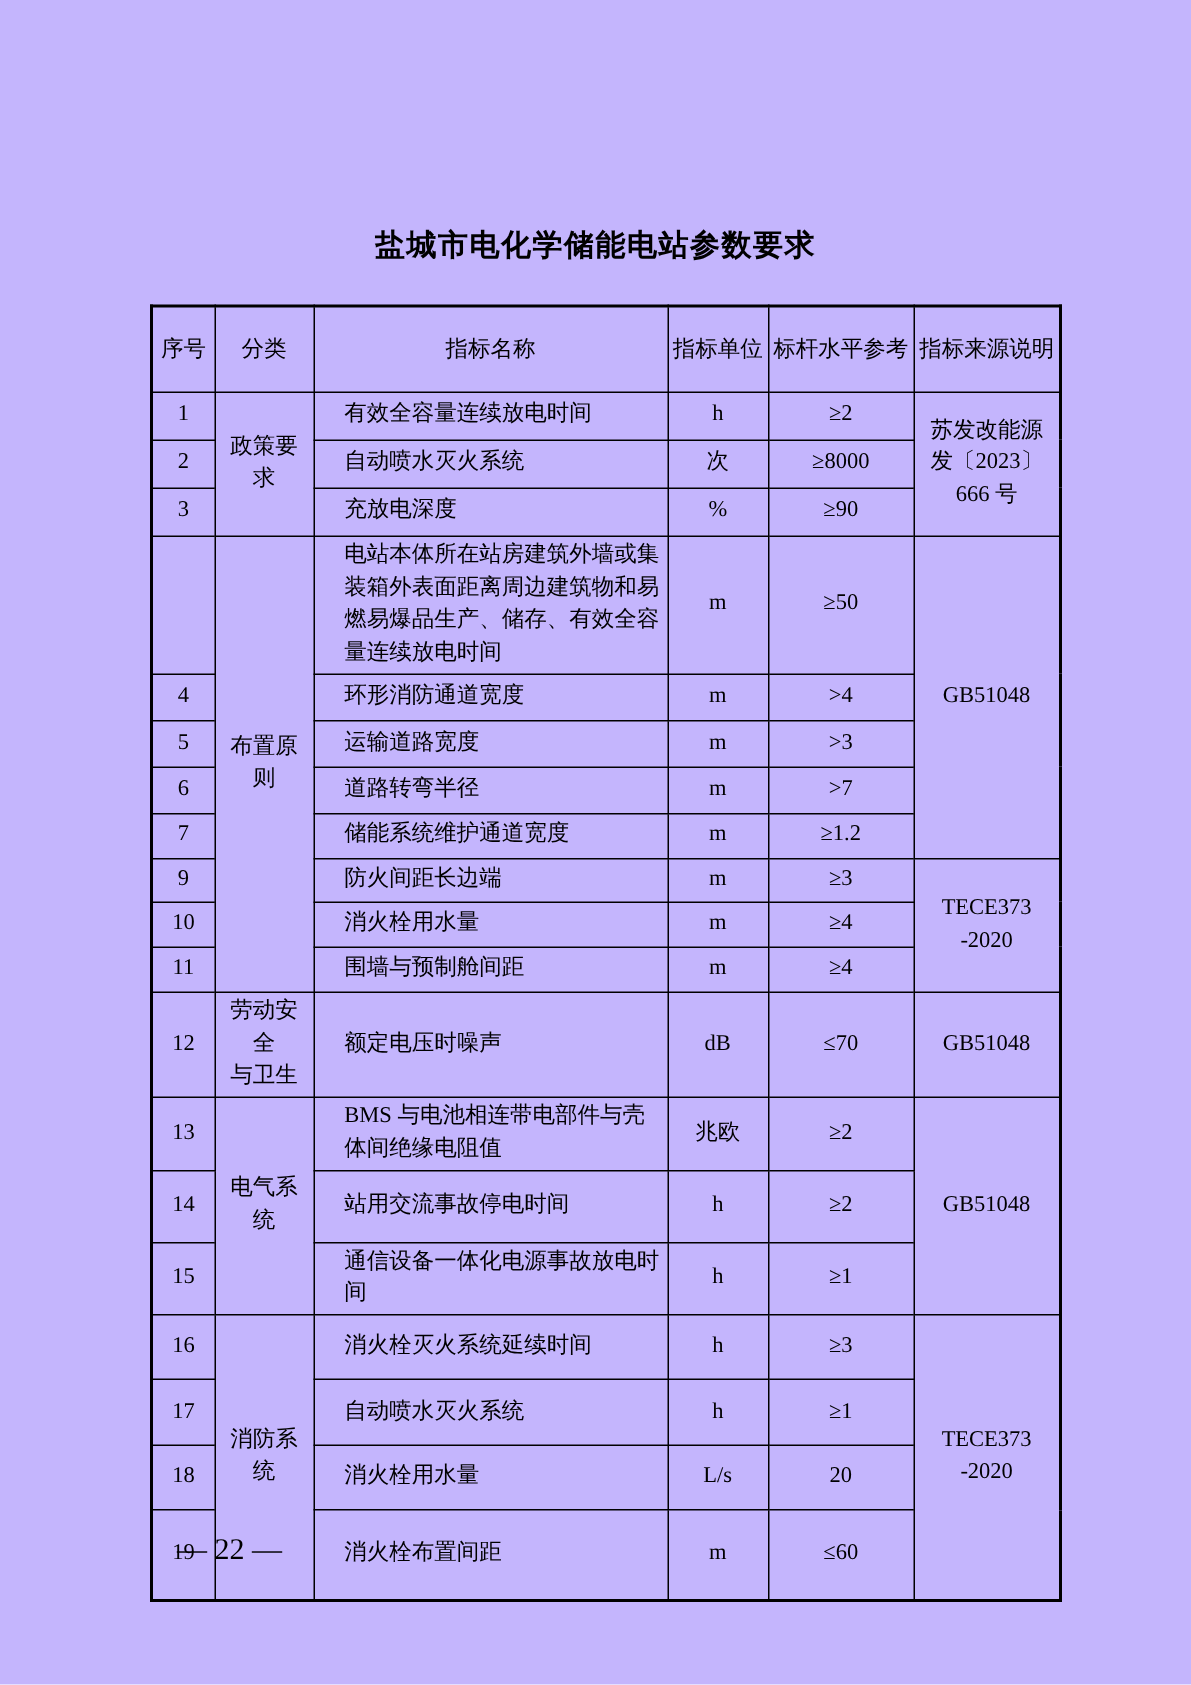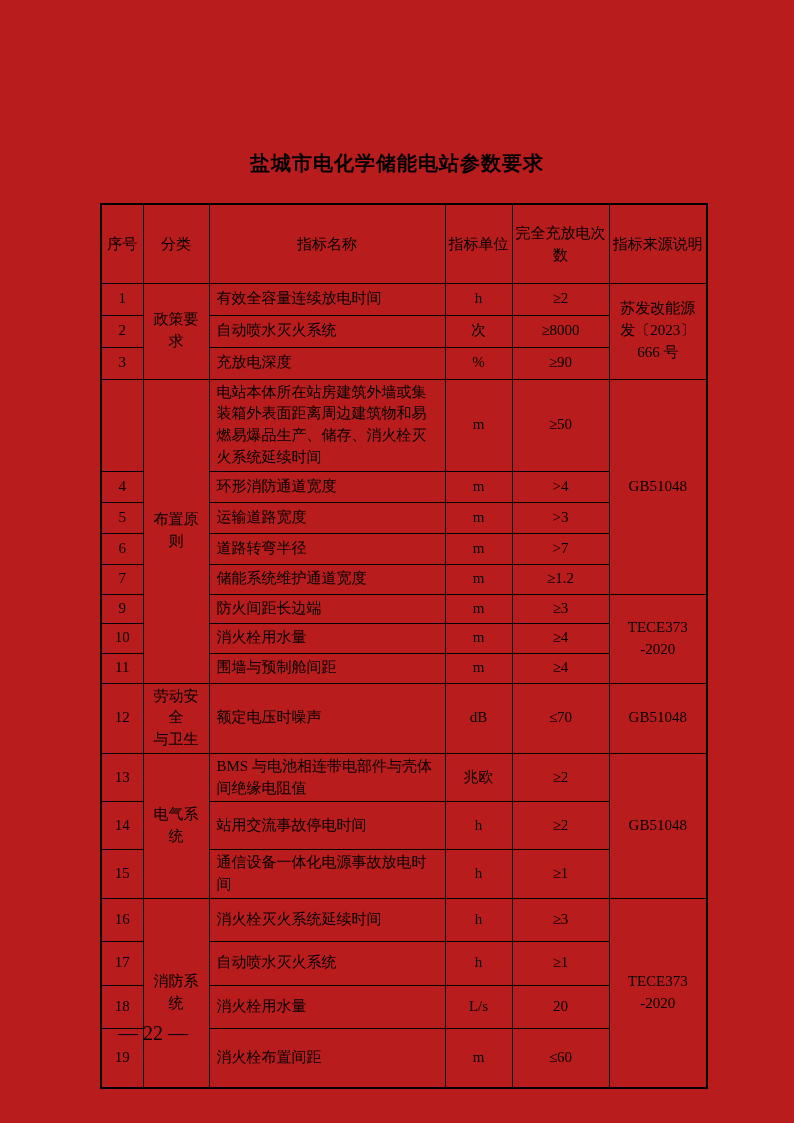--- a/index.html
+++ b/index.html
@@ -1,20 +1,20 @@
 <!DOCTYPE html>
 <html><head>
 <meta charset="utf-8">
 <style>
   html, body { margin: 0; padding: 0; background: #ffffff; }
   .page {
     position: relative;
     width: 794px;
     height: 1123px;
-    background: #b91c1c;
+    background: #c4b5fd;
     color: #000000;
     font-family: "Liberation Serif", "DejaVu Serif", serif;
     overflow: hidden;
   }
   .title {
     position: absolute;
     top: 150px;
     left: 0;
     width: 100%;
     margin: 0;
@@ -44,21 +44,21 @@
     white-space: pre-line;
     overflow: hidden;
   }
   table.params-table th {
     font-family: "Liberation Sans", "DejaVu Sans", sans-serif;
     font-weight: normal;
     padding: 17px 1px;
   }
   table.params-table td.left {
     text-align: left;
-    padding-left: 7px;
+    padding-left: 20px;
     padding-right: 5px;
   }
   .footer {
     position: absolute;
     left: 118px;
     top: 1022px;
     font-size: 20px;
     font-family: "Liberation Serif", "DejaVu Serif", serif;
   }
 </style>
@@ -76,21 +76,21 @@
         <col style="width: 67px;">
         <col style="width: 97px;">
         <col style="width: 98px;">
       </colgroup>
     <thead id="thead">
         <tr style="height: 35px;">
           <th>序号</th>
           <th>分类</th>
           <th>指标名称</th>
           <th>指标单位</th>
-          <th>完全充放电次数</th>
+          <th>标杆水平参考</th>
           <th>指标来源说明</th>
         </tr>
       </thead>
     <tbody id="tbody">
         <tr style="height: 32px;">
           <td>1</td>
           <td rowspan="3">政策要求</td>
           <td class="left">有效全容量连续放电时间</td>
           <td>h</td>
           <td>≥2</td>
@@ -106,21 +106,21 @@
         </tr>
         <tr style="height: 32px;">
           <td>3</td>
           <td class="left">充放电深度</td>
           <td>%</td>
           <td>≥90</td>
         </tr>
         <tr style="height: 81px;">
           <td></td>
           <td rowspan="8">布置原则</td>
-          <td class="left">电站本体所在站房建筑外墙或集装箱外表面距离周边建筑物和易燃易爆品生产、储存、消火栓灭火系统延续时间</td>
+          <td class="left">电站本体所在站房建筑外墙或集装箱外表面距离周边建筑物和易燃易爆品生产、储存、有效全容量连续放电时间</td>
           <td>m</td>
           <td>≥50</td>
           <td rowspan="5">GB51048</td>
         </tr>
         <tr style="height: 31px;">
           <td>4</td>
           <td class="left">环形消防通道宽度</td>
           <td>m</td>
           <td>&gt;4</td>
         </tr>

